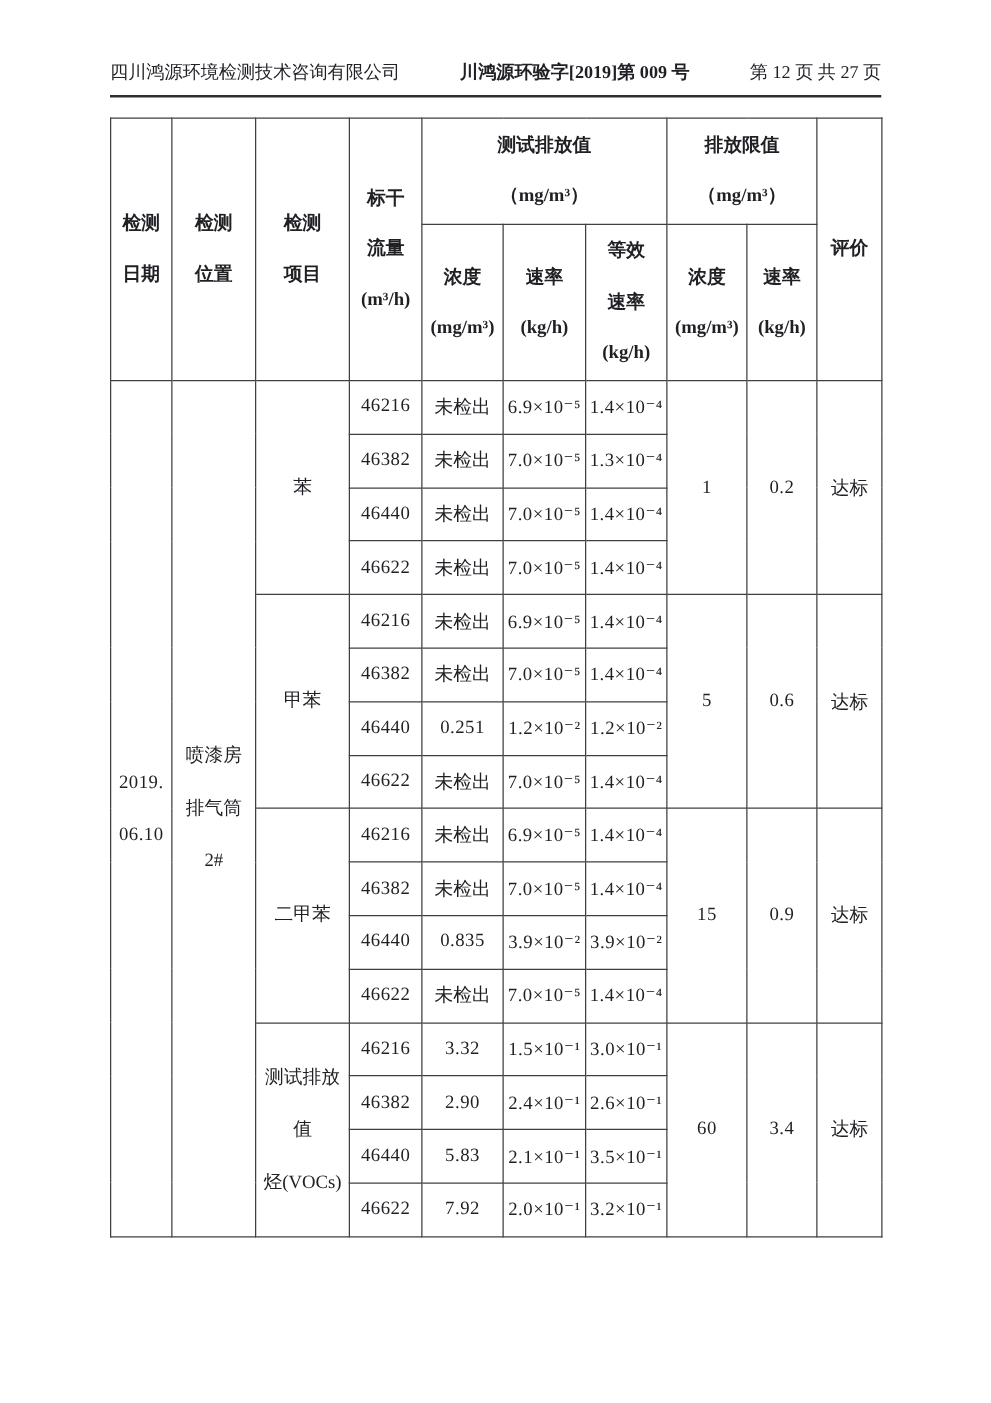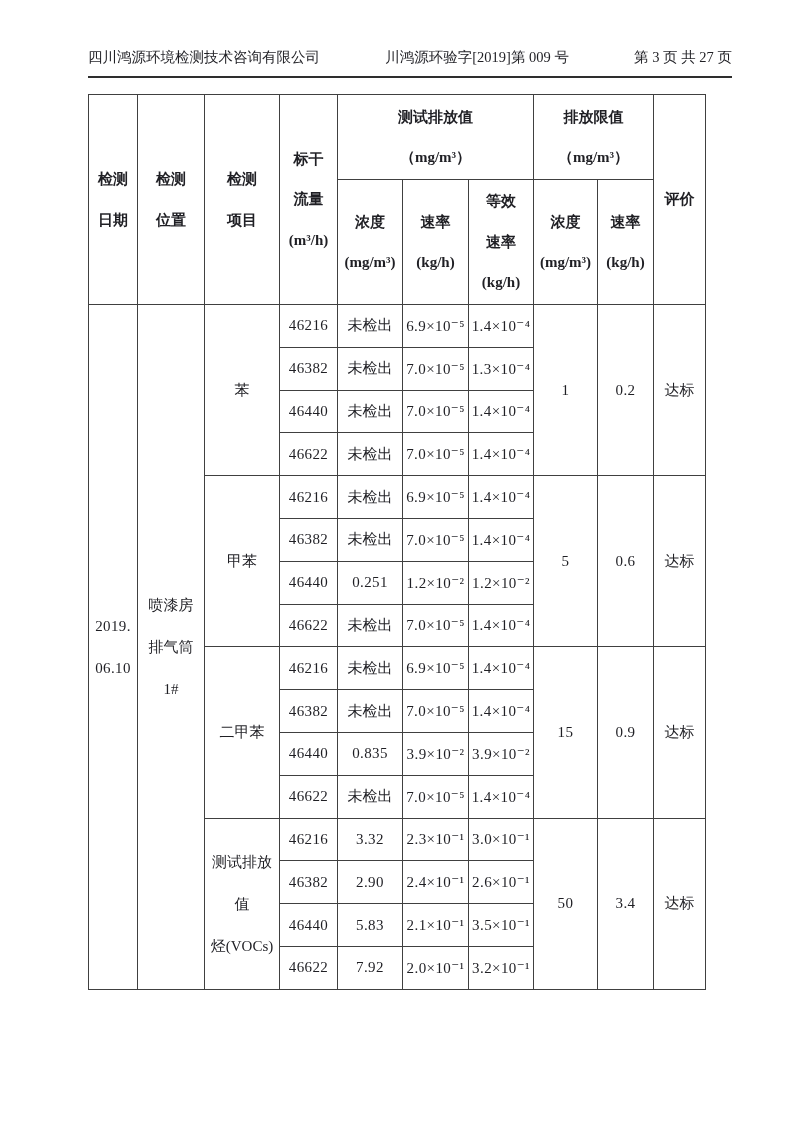--- a/index.html
+++ b/index.html
@@ -8,31 +8,31 @@
     width: 793px;
     height: 1122px;
     font-family: "Liberation Serif", "DejaVu Serif", serif;
     color: #1f1f24;
     position: relative;
     overflow: hidden;
   }
   .page {
     width: 793px;
     height: 1058px;
-    padding: 48px 61px 0 88px;
+    padding: 48px 88px 0 88px;
   }
   .page-header {
     display: flex;
     justify-content: space-between;
     align-items: baseline;
     font-size: 14.5px;
     border-bottom: 2px solid #2e2e2e;
     padding-bottom: 9px;
   }
-  .page-header .doc-number { font-weight: normal; }
+  .page-header .doc-number { font-weight: bold; }
   .report-table {
     margin-top: 16px;
     width: 617px;
     table-layout: fixed;
     border-collapse: collapse;
     font-size: 15px;
   }
   .report-table th, .report-table td {
     border: 1px solid #404040;
     text-align: center;
@@ -56,21 +56,21 @@
   td.num { letter-spacing: 0.4px; }
 </style>
 </head>
 <body>
 
 <div class="page">
 
   <header class="page-header">
     <span class="company">四川鸿源环境检测技术咨询有限公司</span>
     <span class="doc-number">川鸿源环验字[2019]第 009 号</span>
-    <span class="page-info">第 3 页 共 27 页</span>
+    <span class="page-info">第 12 页 共 27 页</span>
   </header>
 
   <table class="report-table">
     <colgroup>
       <col style="width:49px">
         <col style="width:67px">
         <col style="width:75px">
         <col style="width:58px">
       <col style="width:65px">
         <col style="width:66px">
@@ -110,21 +110,21 @@
 (kg/h)</th>
       </tr>
     </thead>
     <tbody>
 
       <tr>
         <td class="ml num" rowspan="16">2019.
 06.10</td>
         <td class="ml" rowspan="16">喷漆房
 排气筒
-1#</td>
+2#</td>
         <td class="ml" rowspan="4">苯</td>
         <td class="num">46216</td>
         <td>未检出</td>
         <td class="num">6.9×10⁻⁵</td>
         <td class="num">1.4×10⁻⁴</td>
         <td class="num" rowspan="4">1</td>
         <td class="num" rowspan="4">0.2</td>
         <td rowspan="4">达标</td>
       </tr>
       <tr>
@@ -202,23 +202,23 @@
         <td>未检出</td>
         <td class="num">7.0×10⁻⁵</td>
         <td class="num">1.4×10⁻⁴</td>
       </tr>
 
       <tr>
         <td class="ml" rowspan="4">测试排放值
 烃(VOCs)</td>
         <td class="num">46216</td>
         <td class="num">3.32</td>
-        <td class="num">2.3×10⁻¹</td>
+        <td class="num">1.5×10⁻¹</td>
         <td class="num">3.0×10⁻¹</td>
-        <td class="num" rowspan="4">50</td>
+        <td class="num" rowspan="4">60</td>
         <td class="num" rowspan="4">3.4</td>
         <td rowspan="4">达标</td>
       </tr>
       <tr>
         <td class="num">46382</td>
         <td class="num">2.90</td>
         <td class="num">2.4×10⁻¹</td>
         <td class="num">2.6×10⁻¹</td>
       </tr>
       <tr>

